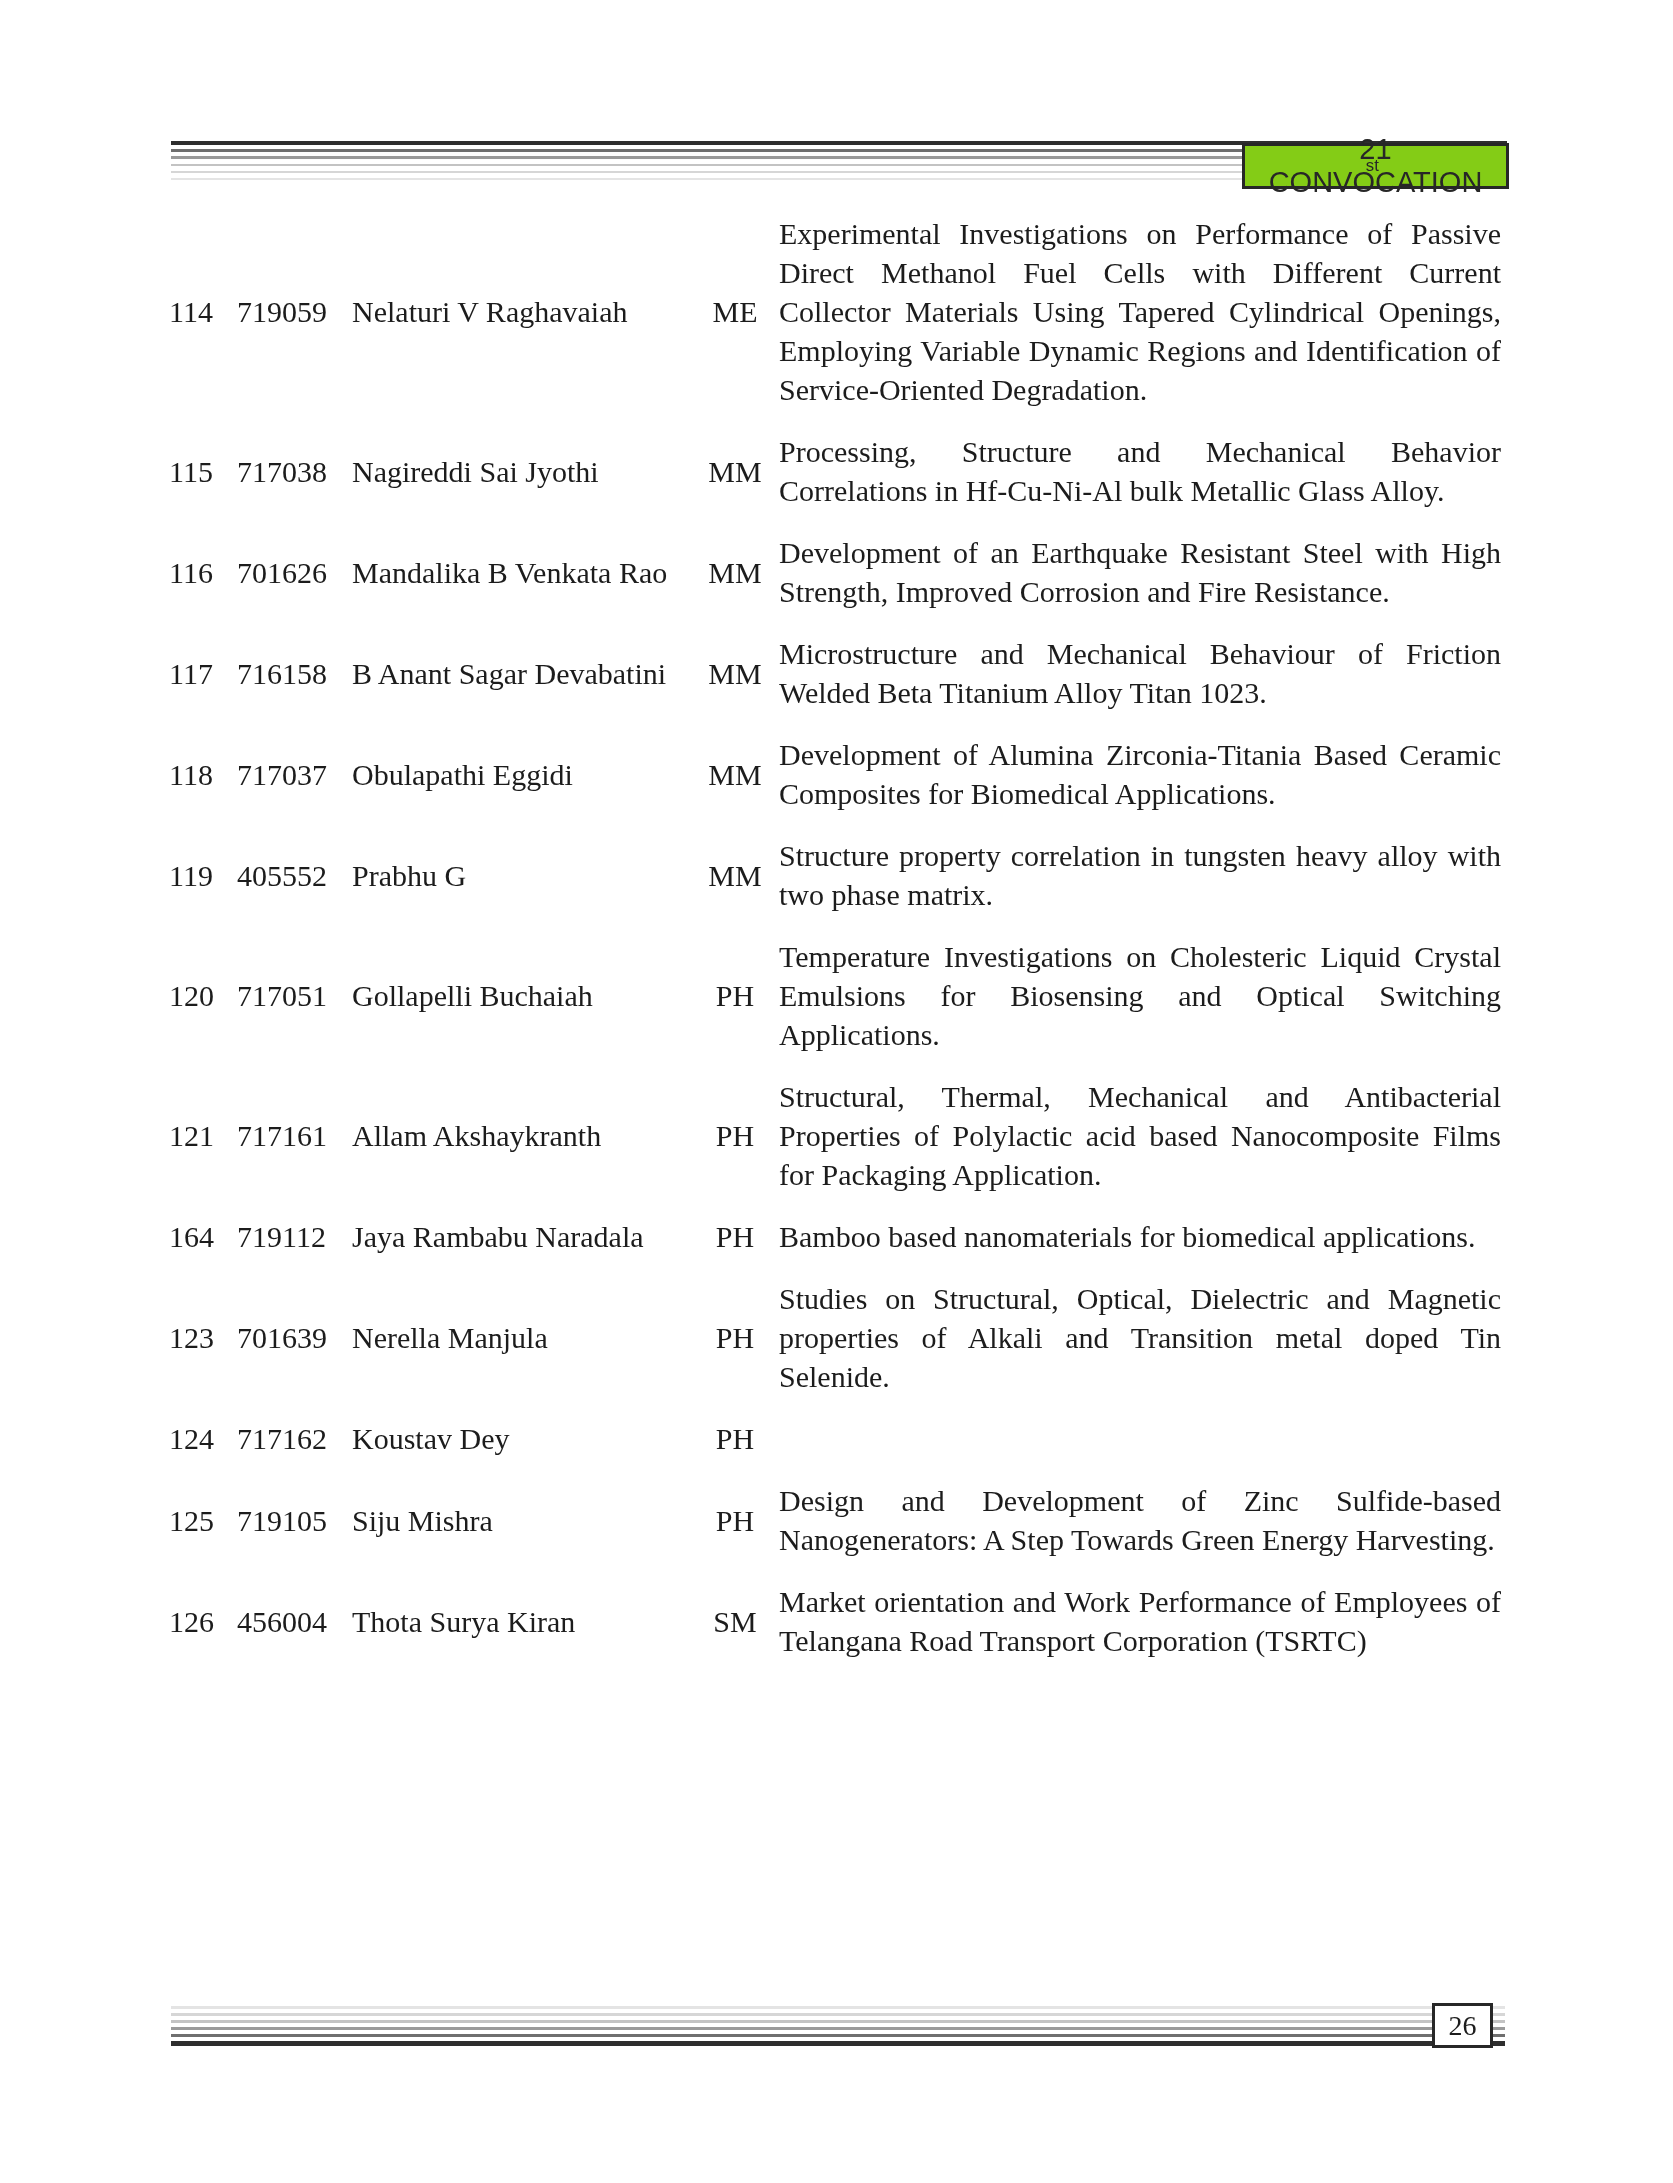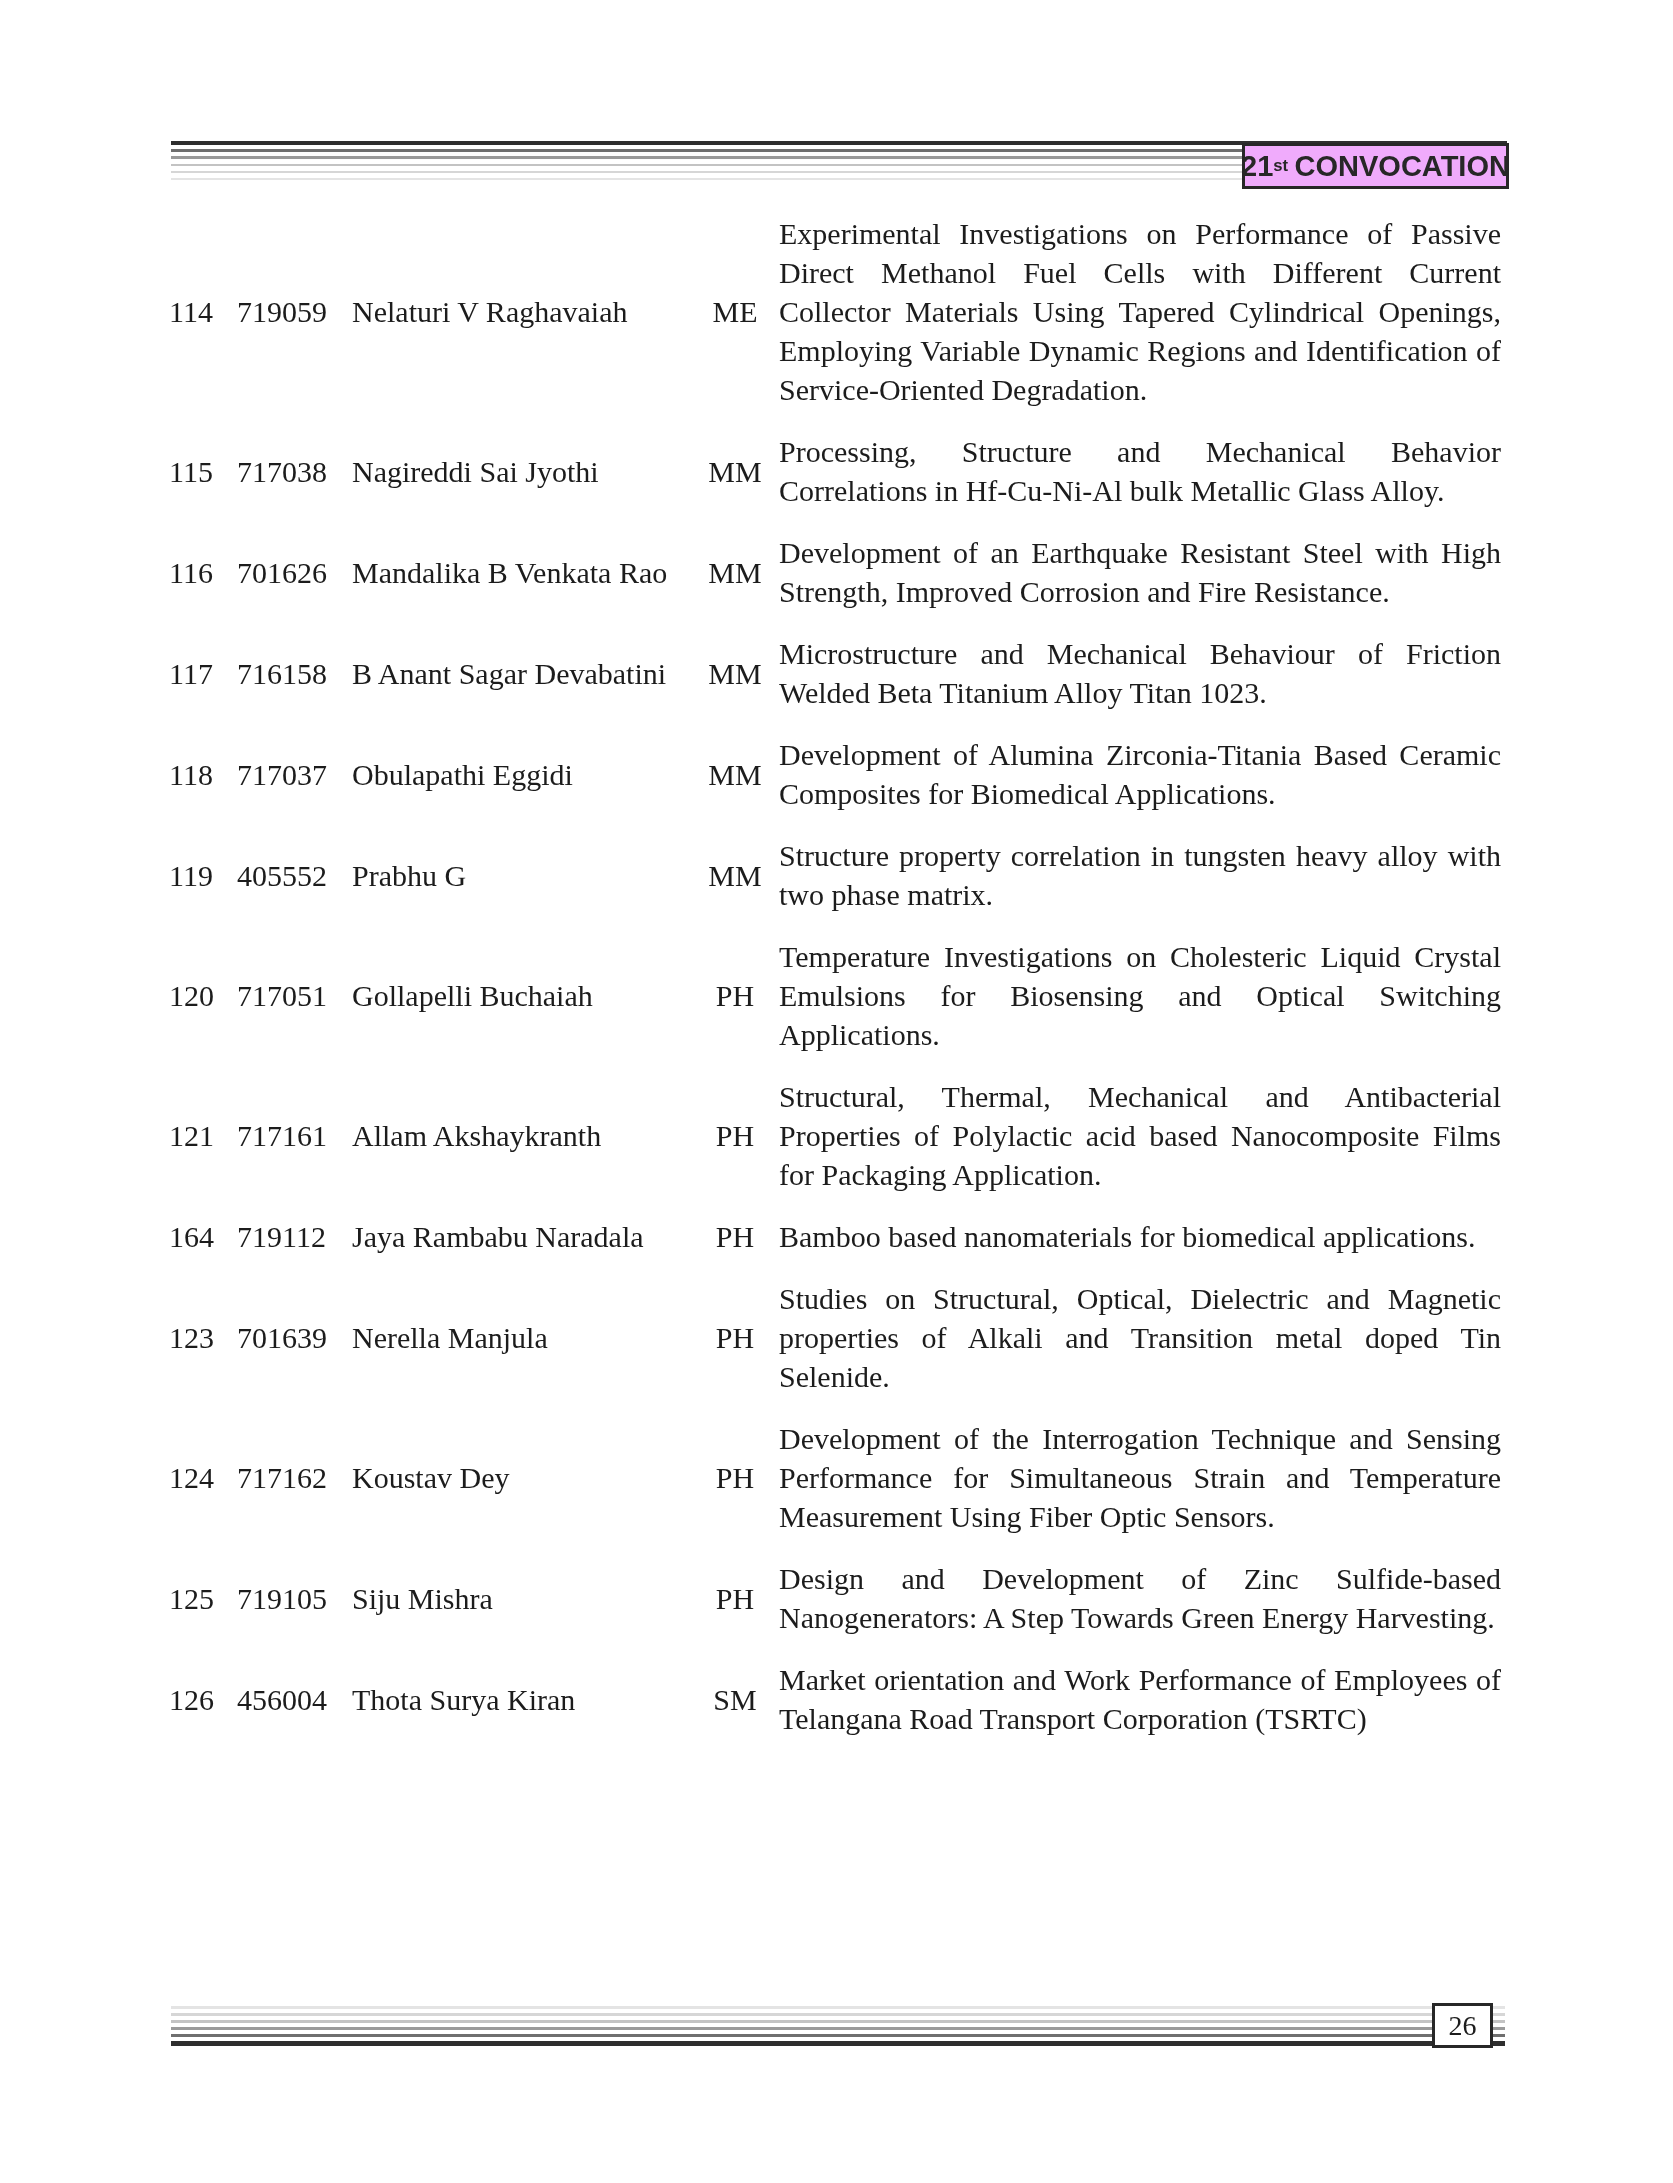--- a/index.html
+++ b/index.html
@@ -30,31 +30,32 @@
   }
   .header-rules .rule:first-child { height: 3.9px; }
 
   .convocation-box {
     position: absolute;
     left: 1242px;
     top: 143px;
     width: 267px;
     height: 46px;
     box-sizing: border-box;
-    background: #f0abfc;
+    background: #84cc16;
     border: 3.9px solid #272727;
     display: flex;
     align-items: center;
     justify-content: center;
     font-family: "Liberation Sans", "DejaVu Sans", sans-serif;
-    font-weight: bold;
+    font-weight: normal;
     font-size: 29px;
     color: #272727;
     z-index: 2;
     white-space: nowrap;
+    flex-direction: column;
   }
   .convocation-box sup {
     font-size: 16.7px;
     line-height: 0;
     vertical-align: super;
     margin-right: 6.4px;
   }
 
   
   .records {
@@ -195,21 +196,20 @@
     <span class="col-roll">701639</span>
     <span class="col-name">Nerella Manjula</span>
     <span class="col-dept">PH</span>
     <span class="col-title">Studies on Structural, Optical, Dielectric and Magnetic properties of Alkali and Transition metal doped Tin Selenide.</span>
   </div>
       <div class="row">
     <span class="col-sl">124</span>
     <span class="col-roll">717162</span>
     <span class="col-name">Koustav Dey</span>
     <span class="col-dept">PH</span>
-    <span class="col-title">Development of the Interrogation Technique and Sensing Performance for Simultaneous Strain and Temperature Measurement Using Fiber Optic Sensors.</span>
   </div>
       <div class="row">
     <span class="col-sl">125</span>
     <span class="col-roll">719105</span>
     <span class="col-name">Siju Mishra</span>
     <span class="col-dept">PH</span>
     <span class="col-title">Design and Development of Zinc Sulfide-based Nanogenerators: A Step Towards Green Energy Harvesting.</span>
   </div>
       <div class="row">
     <span class="col-sl">126</span>

